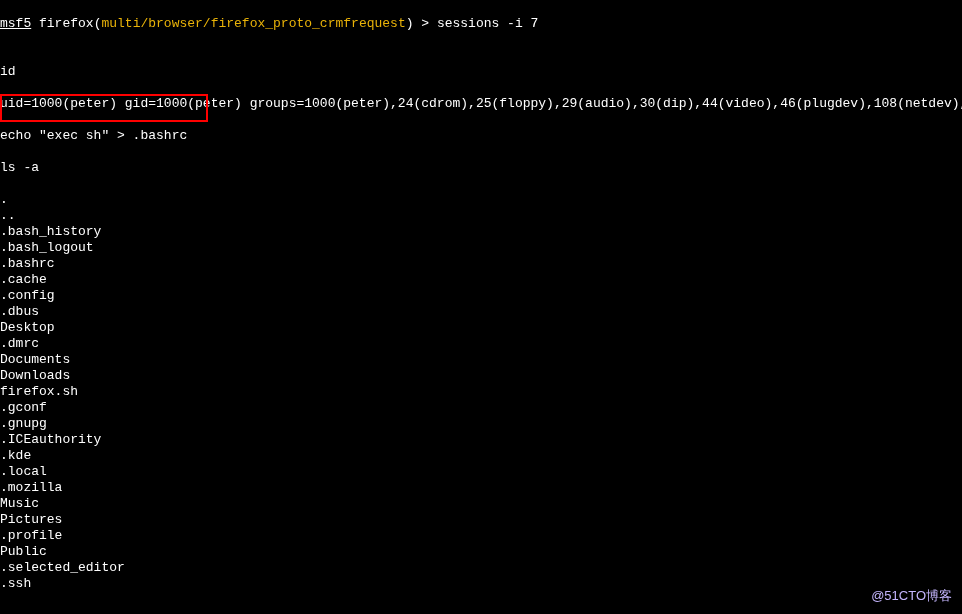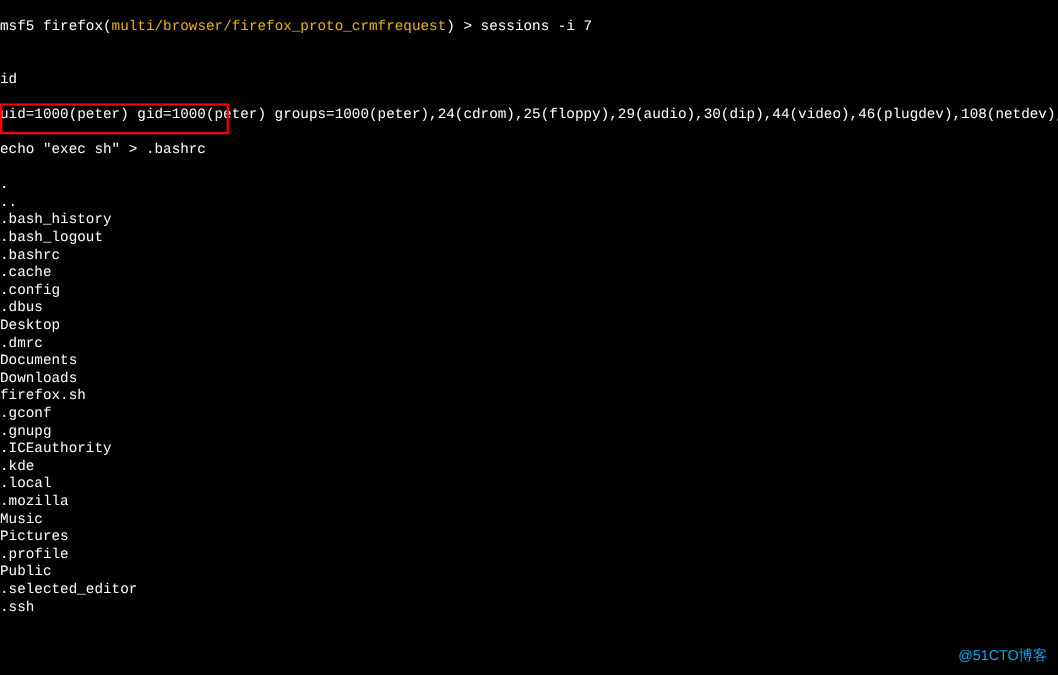--- a/index.html
+++ b/index.html
@@ -27,48 +27,50 @@
       display: block;
       white-space: pre;
     }
     .red {
       color: #eab308;
     }
     .blue {
       color: #4080ff;
     }
     .underline {
+      text-decoration: underline;
     }
     .highlight-box {
       border: 2px solid #ff0000;
       position: absolute;
       top: 94px;
       left: 0px;
       width: 208px;
       height: 28px;
       pointer-events: none;
     }
     .watermark {
       position: absolute;
       bottom: 10px;
       right: 10px;
-      color: #0ea5e9;
+      color: #c4b5fd;
       font-size: 13px;
       font-family: sans-serif;
     }
   </style>
 </head>
 <body>
 
 <div class="terminal">
 <span class="line"><span class="underline">msf5</span><span> firefox(</span><span class="red">multi/browser/firefox_proto_crmfrequest</span><span>) &gt; </span><span>sessions -i 7</span></span>
 <span class="line"></span>
 <span class="line">id</span>
 <span class="line">uid=1000(peter) gid=1000(peter) groups=1000(peter),24(cdrom),25(floppy),29(audio),30(dip),44(video),46(plugdev),108(netdev),111(scanner),115(bluetooth),1003(fishermen)</span>
 <span class="line">echo "exec sh" &gt; .bashrc</span>
+<span class="line">ls -a</span>
 <span id="file-list"><span class="line">.</span><span class="line">..</span><span class="line">.bash_history</span><span class="line">.bash_logout</span><span class="line">.bashrc</span><span class="line">.cache</span><span class="line">.config</span><span class="line">.dbus</span><span class="line">Desktop</span><span class="line">.dmrc</span><span class="line">Documents</span><span class="line">Downloads</span><span class="line">firefox.sh</span><span class="line">.gconf</span><span class="line">.gnupg</span><span class="line">.ICEauthority</span><span class="line">.kde</span><span class="line">.local</span><span class="line">.mozilla</span><span class="line">Music</span><span class="line">Pictures</span><span class="line">.profile</span><span class="line">Public</span><span class="line">.selected_editor</span><span class="line">.ssh</span></span>
 
 
 </div>
 
 <div class="highlight-box"></div>
 
 <div class="watermark">@51CTO博客</div>
 
 </body></html>

